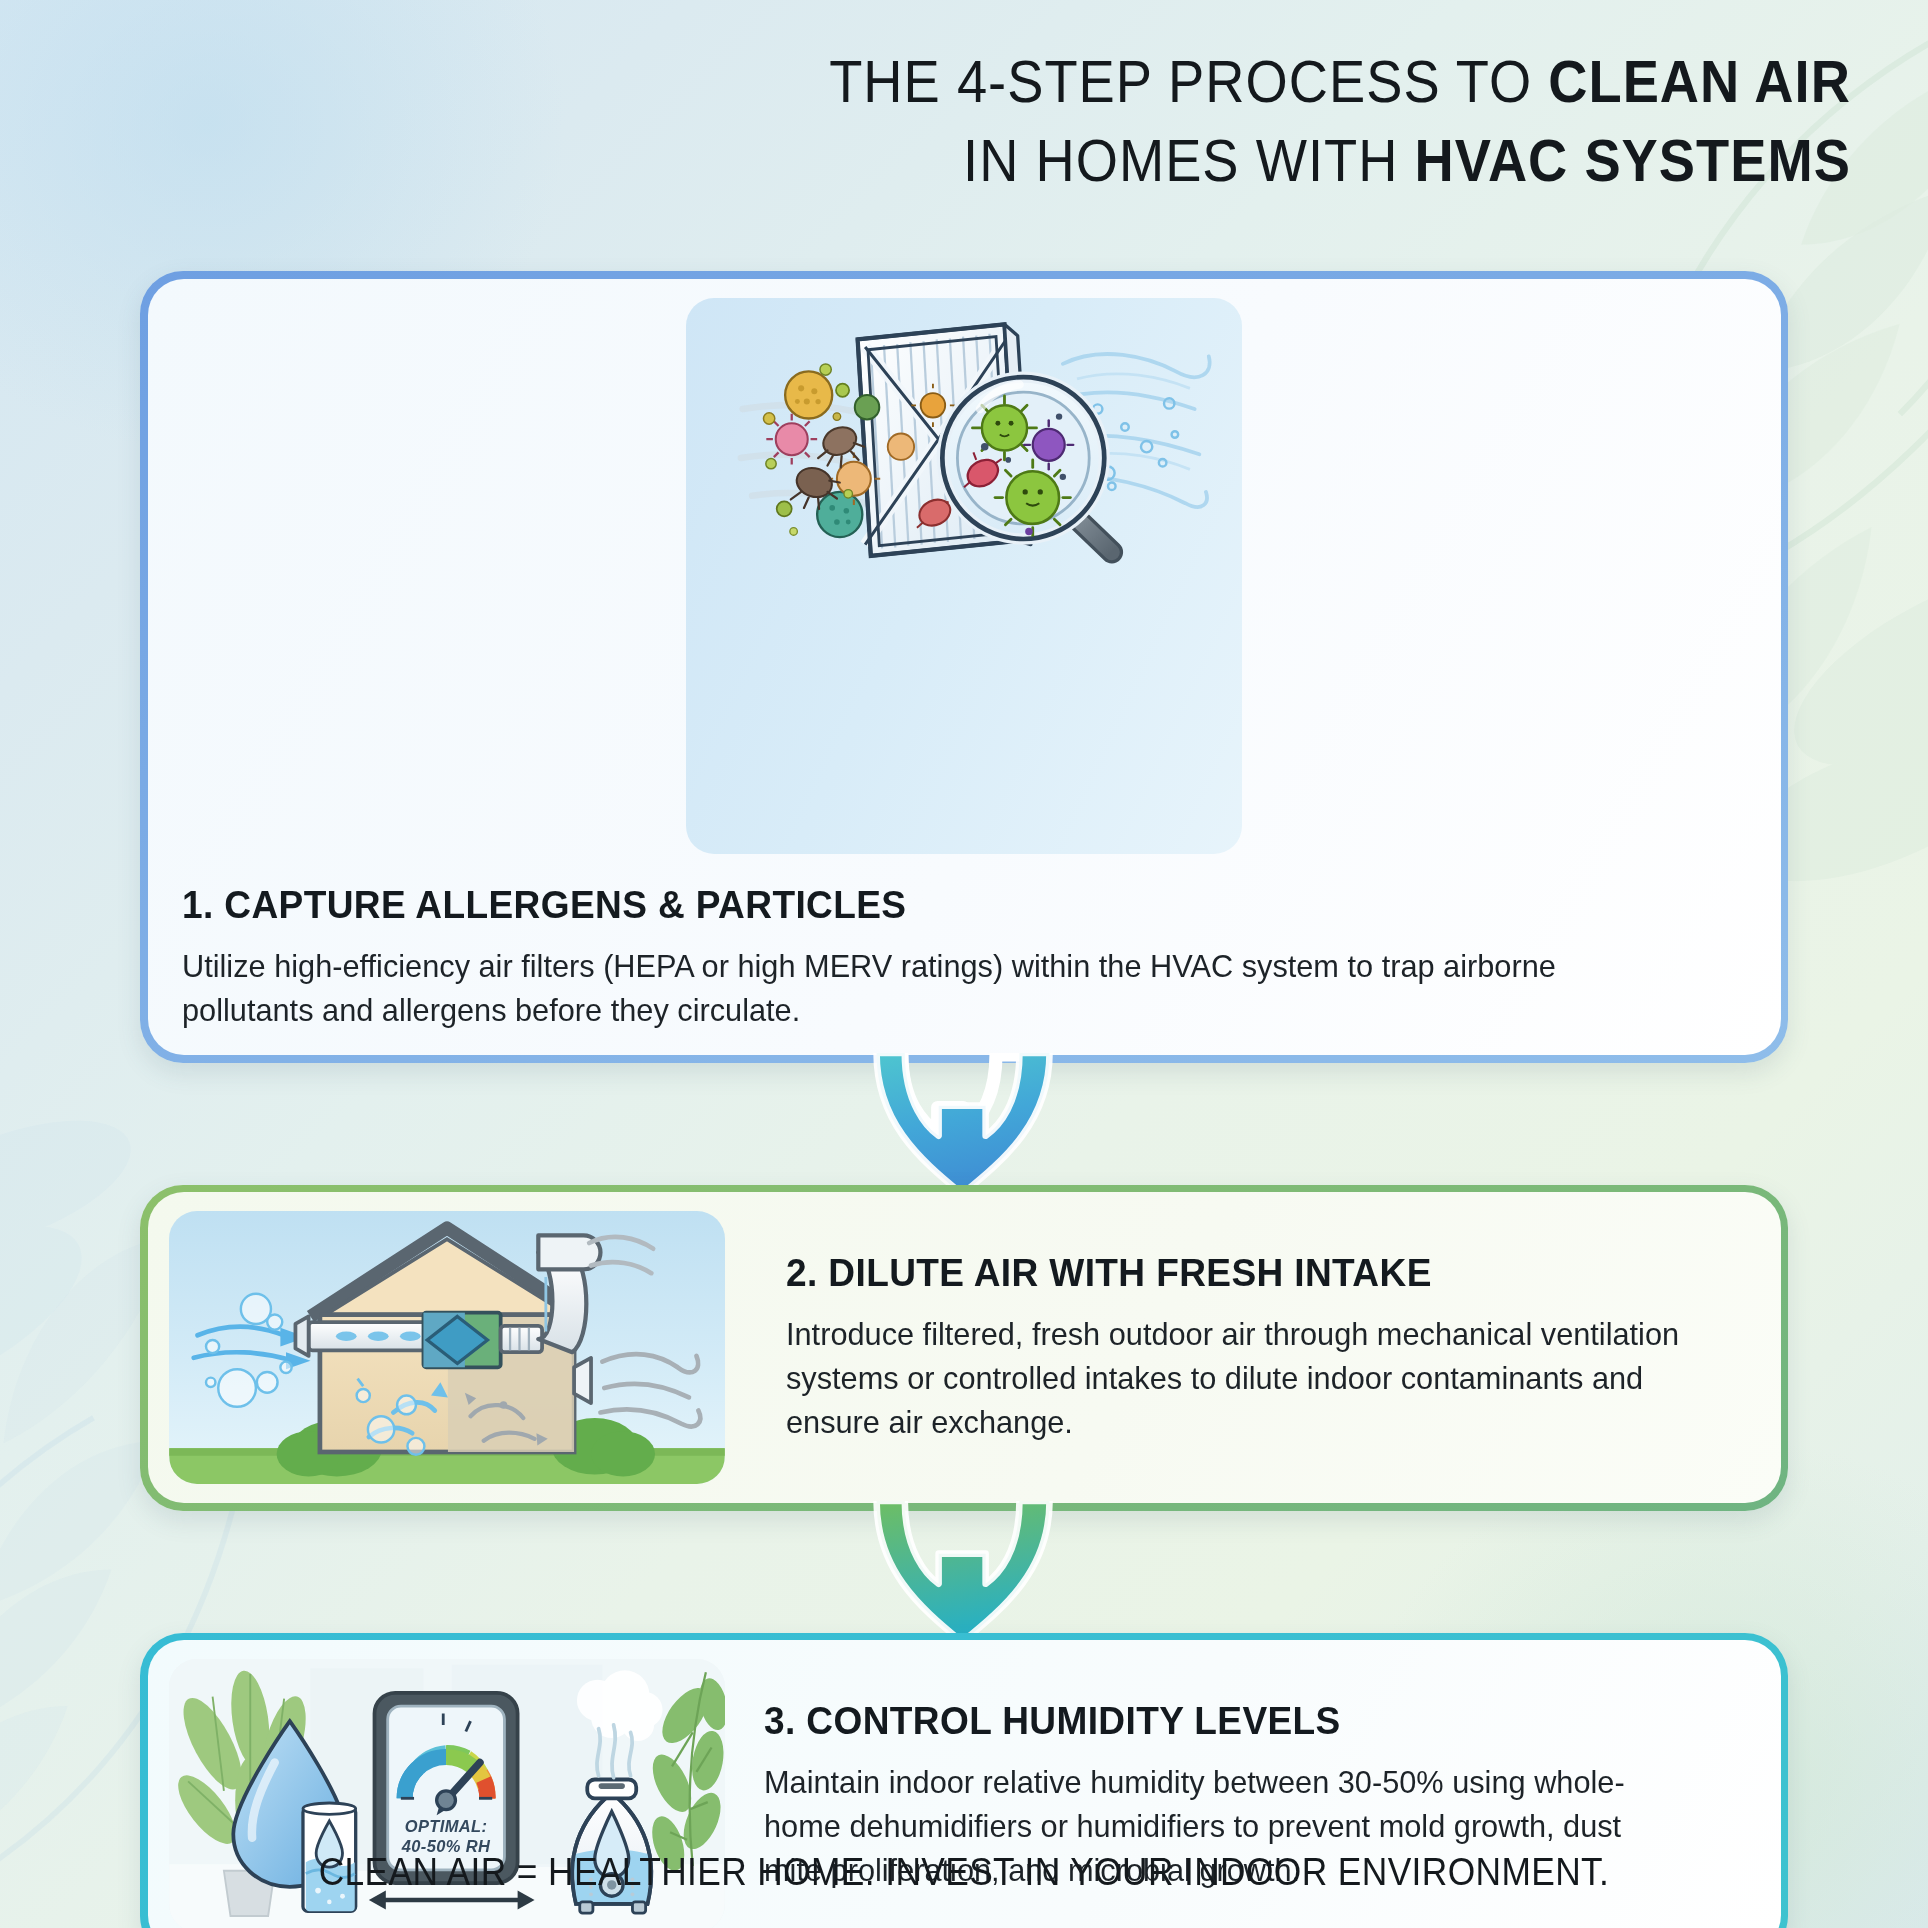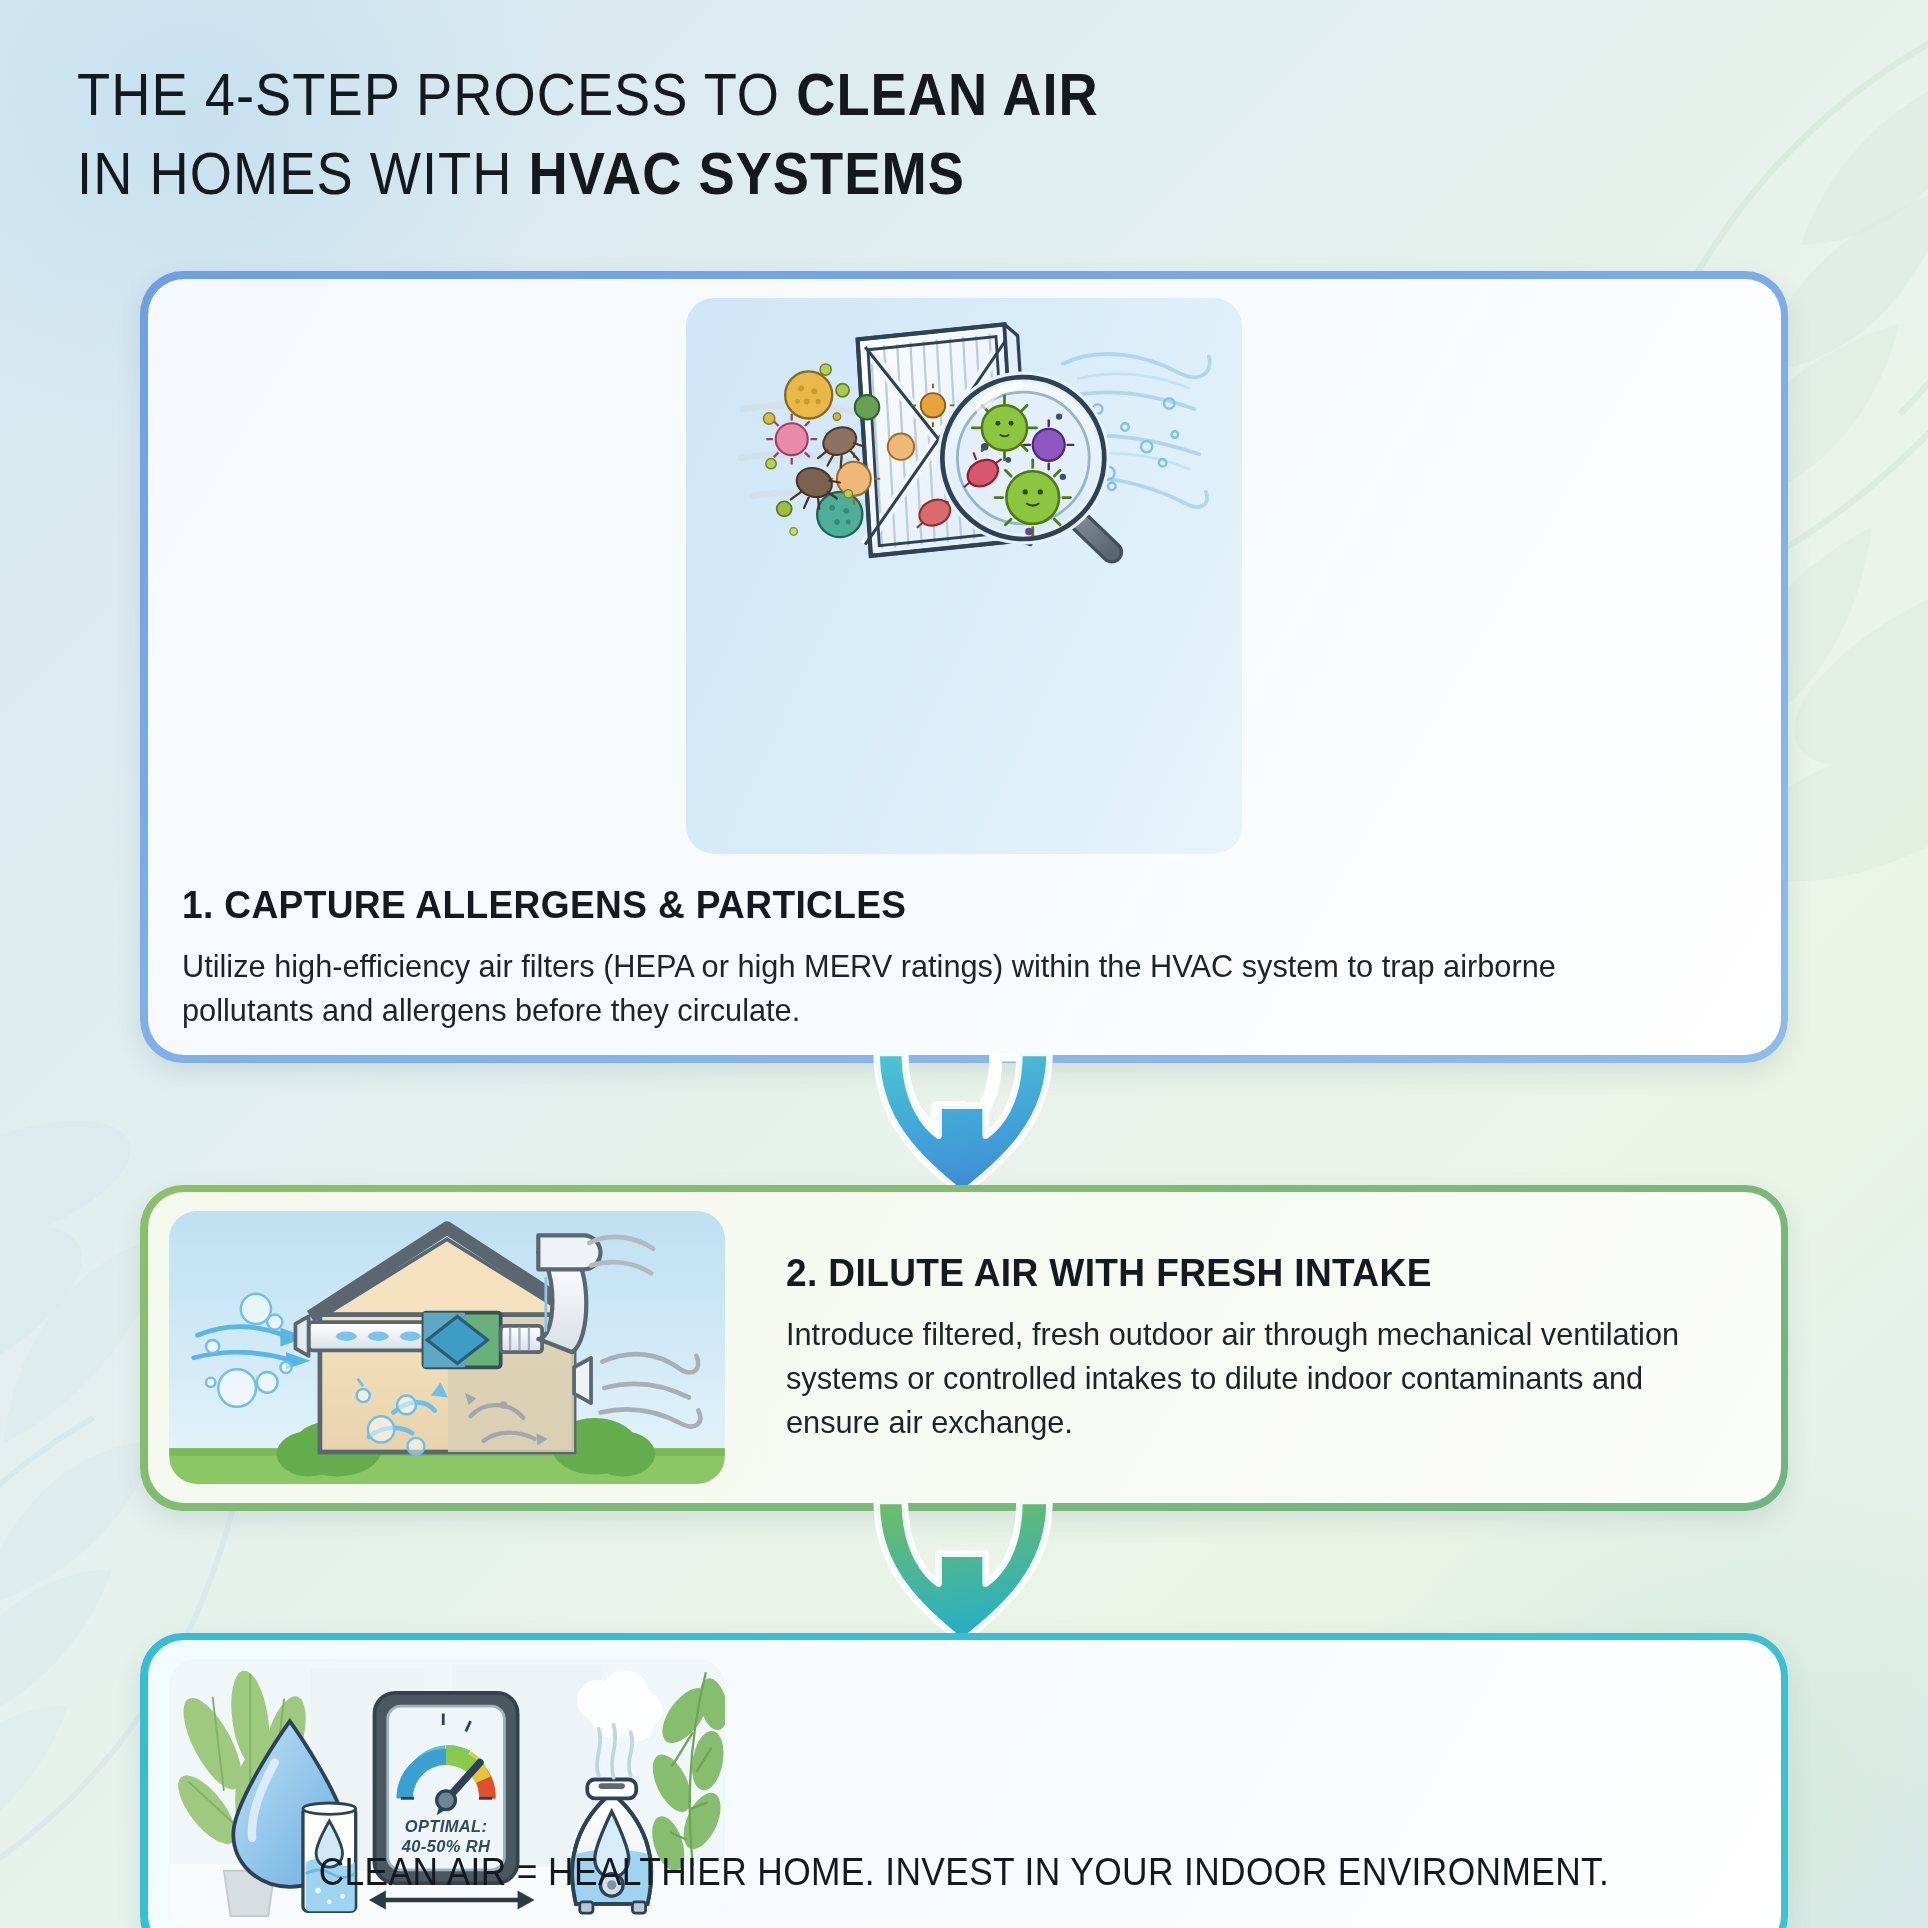--- a/index.html
+++ b/index.html
@@ -25,22 +25,21 @@
   .bg-leaf-right { top: -38px; right: -113px; width: 847px; height: 989px; opacity: .5; }
   .bg-leaf-left  { bottom: -56px; left: -151px; width: 772px; height: 942px; opacity: .45; }
   .bg-blob-tl { top: -207px; left: -151px; width: 716px; height: 659px;
     background: radial-gradient(closest-side, rgba(186,219,238,.55), rgba(186,219,238,0)); border-radius: 50%; }
   .bg-blob-br { bottom: -226px; right: -188px; width: 772px; height: 716px;
     background: radial-gradient(closest-side, rgba(199,228,205,.5), rgba(199,228,205,0)); border-radius: 50%; }
 
   
   .header {
     position: absolute; top: 43px; left: 0; width: 100%;
-    text-align: left;
-    margin-top: 13px;
+    text-align: right;
   }
   .title-line {
     font-size: 59px;
     line-height: 79px;
     letter-spacing: 1.1px;
     color: #14191d;
     font-weight: 400;
     transform: scaleX(.92);
     white-space: nowrap;
   }
@@ -694,20 +693,24 @@
             </g>
             <g stroke="#6da457" stroke-width="2.4" fill="none">
               <path d="M570 14 C556 70 548 140 556 220"></path>
               <path d="M556 78 L534 114"></path>
                 <path d="M560 120 L576 94"></path>
                 <path d="M552 160 L572 152"></path>
                 <path d="M550 192 L532 184"></path>
             </g>
           </svg>
         </div>
+        <div class="card-text">
+          <div class="step-title">3. CONTROL HUMIDITY LEVELS</div>
+          <div class="step-desc">Maintain indoor relative humidity between 30-50% using whole-home dehumidifiers or humidifiers to prevent mold growth, dust mite proliferation, and microbial growth.</div>
+        </div>
       </div>
     </div>
 
     <div class="arrow-wrap">
       <svg width="198" height="141" viewBox="0 0 210 150">
         <defs>
             <linearGradient id="ag3" x1="0" y1="0" x2="0.15" y2="1">
           <stop offset="0%" stop-color="#2fb0c9"></stop>
               <stop offset="100%" stop-color="#2092b4"></stop>
         </linearGradient>

